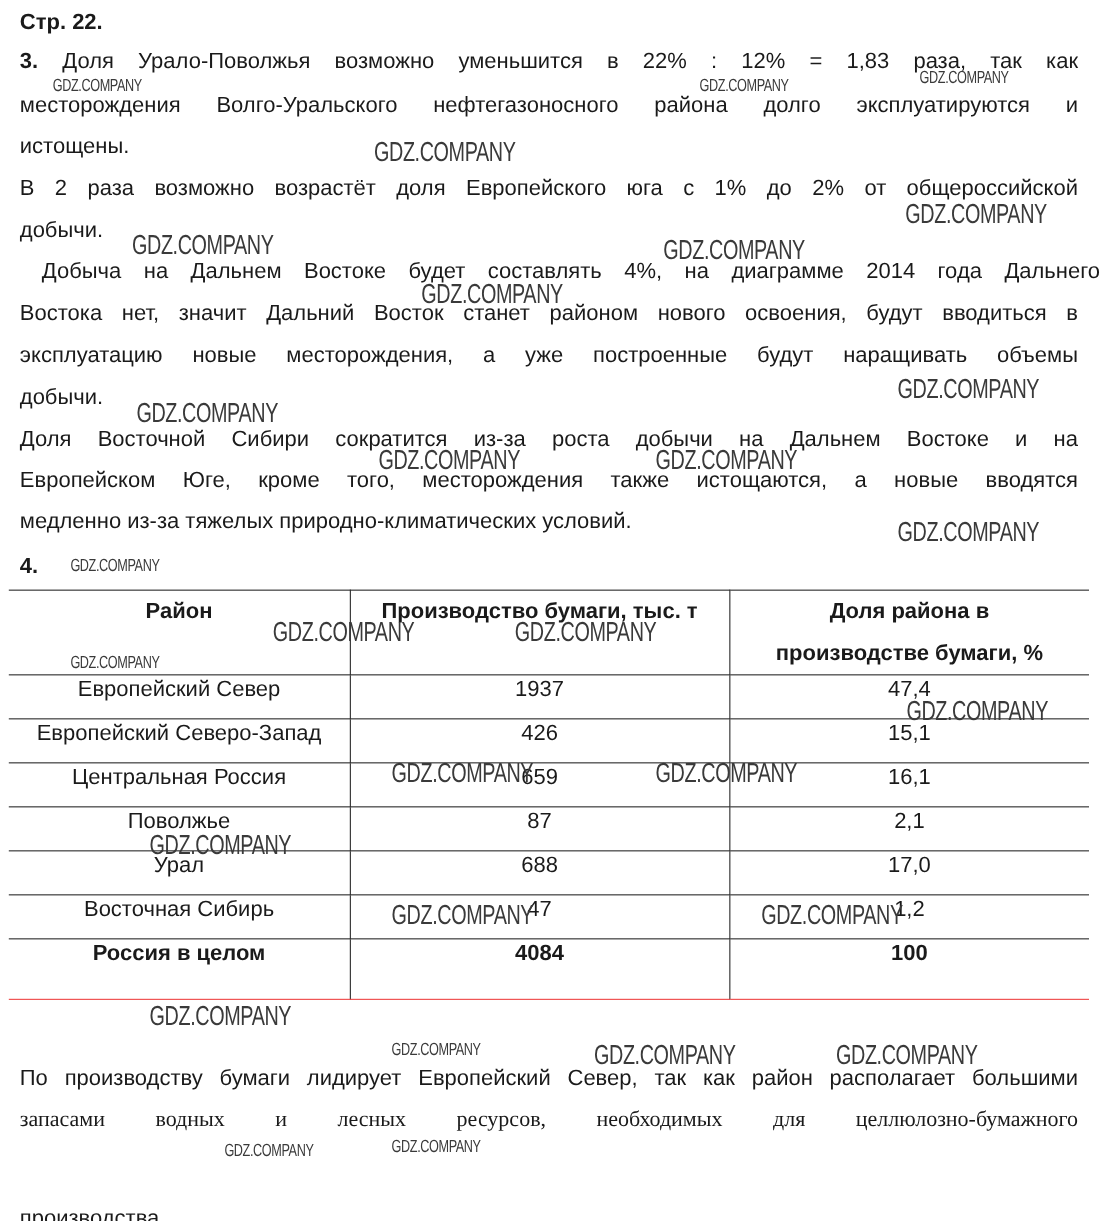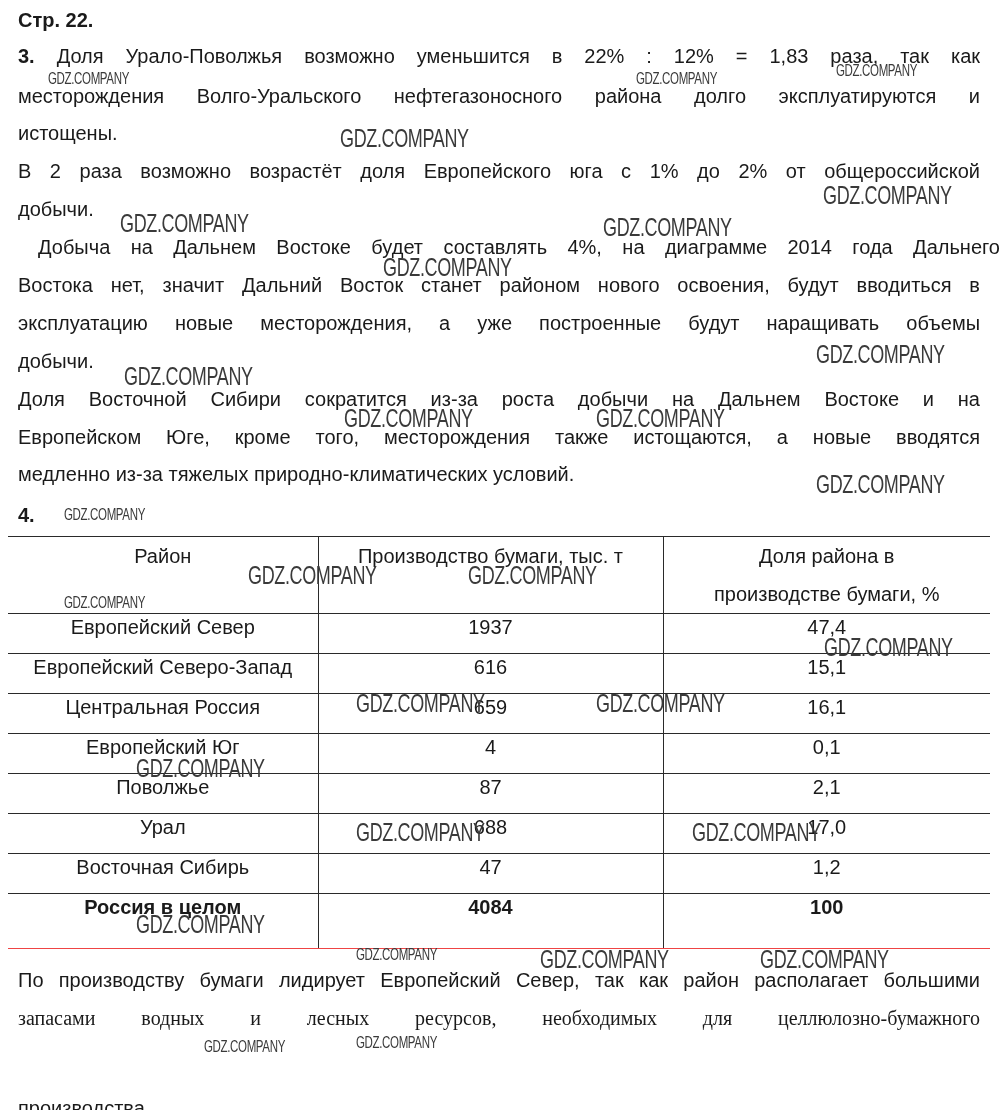--- a/index.html
+++ b/index.html
@@ -22,21 +22,21 @@
   .wm.big { font-size: 25px; }
   .wm.small { font-size: 16px; }
   table.t {
     position: absolute; left: 8px; top: 536px; width: 982px;
     border-collapse: collapse; font-size: 20px;
   }
   table.t td, table.t th {
     border: 1px solid #2a2a2a; text-align: center; vertical-align: top;
     padding: 2px 4px 0 4px; height: 37px; font-weight: normal;
   }
-  table.t th { font-weight: normal; height: 76px; line-height: 38px; padding-top: 0; }
+  table.t th { font-weight: bold; height: 76px; line-height: 38px; padding-top: 0; }
   table.t tr.total td { font-weight: bold; height: 52px; border-bottom: 1px solid #ef4444; }
   table.t td:first-child, table.t th:first-child { border-left: none; }
   table.t td:last-child, table.t th:last-child { border-right: none; }
   col.c1 { width: 310px; } col.c2 { width: 345px; } col.c3 { width: 327px; }
 </style>
 </head>
 <body>
 
 <div class="page">
 
@@ -72,32 +72,27 @@
         <div>производстве бумаги, %</div>
       </th>
     </tr>
     <tr>
       <td>Европейский Север</td>
       <td>1937</td>
       <td>47,4</td>
     </tr>
     <tr>
       <td>Европейский Северо-Запад</td>
-      <td>616</td>
+      <td>426</td>
       <td>15,1</td>
     </tr>
     <tr>
       <td>Центральная Россия</td>
       <td>659</td>
       <td>16,1</td>
-    </tr>
-    <tr>
-      <td>Европейский Юг</td>
-      <td>4</td>
-      <td>0,1</td>
     </tr>
     <tr>
       <td>Поволжье</td>
       <td>87</td>
       <td>2,1</td>
     </tr>
     <tr>
       <td>Урал</td>
       <td>688</td>
       <td>17,0</td>

